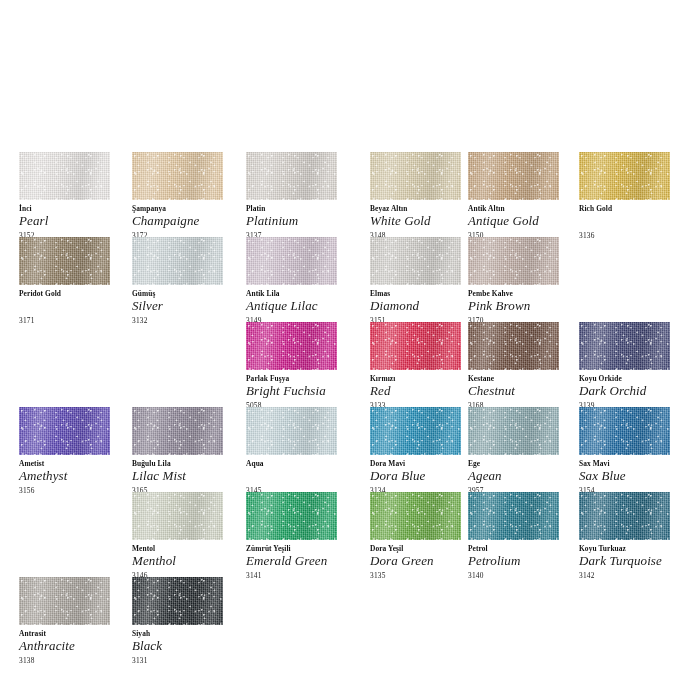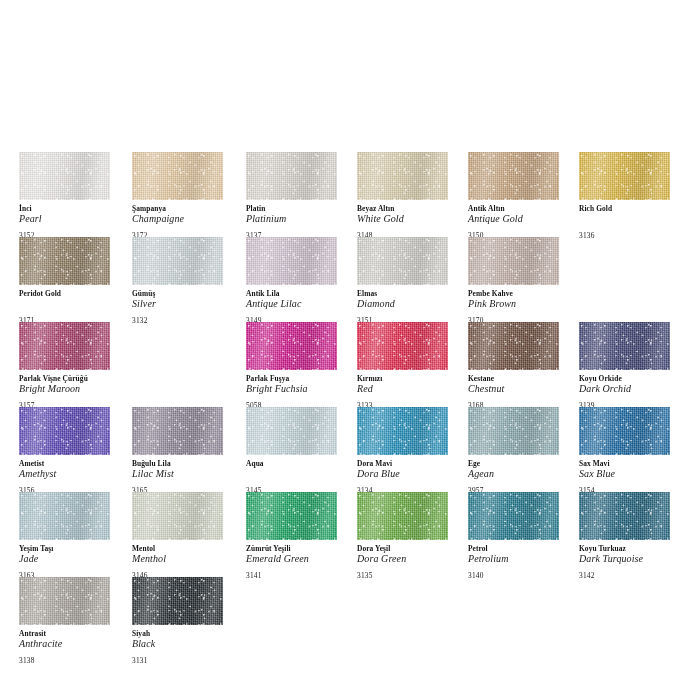--- a/index.html
+++ b/index.html
@@ -35,21 +35,21 @@
     width: 700px;
   }
   .cell {
     position: absolute;
     top: 0;
     width: 106px;
   }
   .cell.c0 { left: 19px; }
   .cell.c1 { left: 132px; }
   .cell.c2 { left: 246px; }
-  .cell.c3 { left: 357px; }
+  .cell.c3 { left: 370px; }
   .cell.c4 { left: 468px; }
   .cell.c5 { left: 579px; }
 
   .swatch {
     position: relative;
     width: 91px;
     height: 48px;
     overflow: hidden;
     background-color: #cccccc;
   }
@@ -105,21 +105,21 @@
   }
   .nm-tr {
     font-size: 7.4px;
     font-weight: bold;
     letter-spacing: 0.1px;
     white-space: nowrap;
     color: #111111;
     height: 9px;
   }
   .nm-en {
-    font-size: 10px;
+    font-size: 13px;
     font-style: italic;
     letter-spacing: 0.1px;
     white-space: nowrap;
     color: #1a1a1a;
     height: 9px;
   }
   .nm-en.blank { visibility: hidden; }
   .code {
     font-size: 7.4px;
     letter-spacing: 0.2px;
@@ -263,32 +263,20 @@
             <div class="spark"></div>
           </div>
           <div class="labels">
             <div class="nm-tr">Pembe Kahve</div>
             <div class="nm-en">Pink Brown</div>
             <div class="code">3170</div>
           </div>
         </div>
       </div>
       <div class="row">
-        <div class="cell c0">
-          <div class="swatch" style="background-color: rgb(166, 58, 102);">
-            <div class="tex"></div>
-            <div class="sheen"></div>
-            <div class="spark"></div>
-          </div>
-          <div class="labels">
-            <div class="nm-tr">Parlak Vişne Çürüğü</div>
-            <div class="nm-en">Bright Maroon</div>
-            <div class="code">3157</div>
-          </div>
-        </div>
         <div class="cell c2">
           <div class="swatch" style="background-color: rgb(204, 20, 137);">
             <div class="tex"></div>
             <div class="sheen"></div>
             <div class="spark"></div>
           </div>
           <div class="labels">
             <div class="nm-tr">Parlak Fuşya</div>
             <div class="nm-en">Bright Fuchsia</div>
             <div class="code">5058</div>
@@ -399,32 +387,20 @@
             <div class="spark"></div>
           </div>
           <div class="labels">
             <div class="nm-tr">Sax Mavi</div>
             <div class="nm-en">Sax Blue</div>
             <div class="code">3154</div>
           </div>
         </div>
       </div>
       <div class="row">
-        <div class="cell c0">
-          <div class="swatch" style="background-color: rgb(169, 194, 203);">
-            <div class="tex"></div>
-            <div class="sheen"></div>
-            <div class="spark"></div>
-          </div>
-          <div class="labels">
-            <div class="nm-tr">Yeşim Taşı</div>
-            <div class="nm-en">Jade</div>
-            <div class="code">3163</div>
-          </div>
-        </div>
         <div class="cell c1">
           <div class="swatch" style="background-color: rgb(207, 211, 194);">
             <div class="tex"></div>
             <div class="sheen"></div>
             <div class="spark"></div>
           </div>
           <div class="labels">
             <div class="nm-tr">Mentol</div>
             <div class="nm-en">Menthol</div>
             <div class="code">3146</div>

